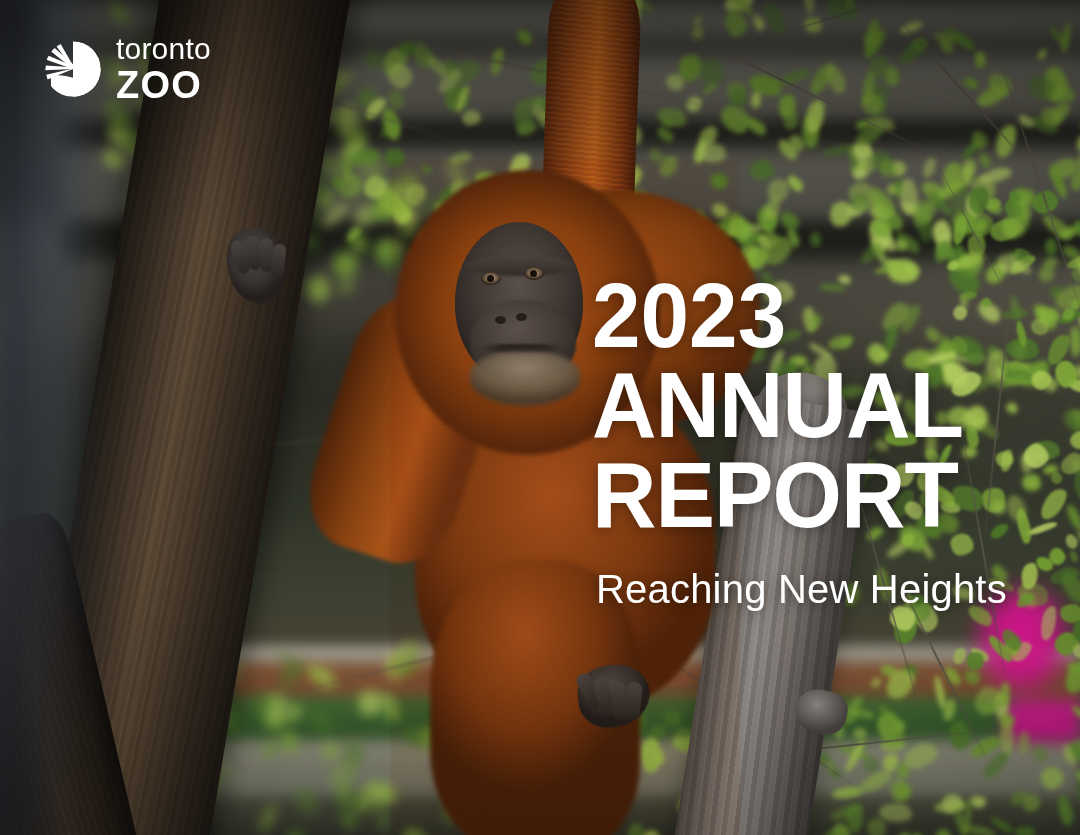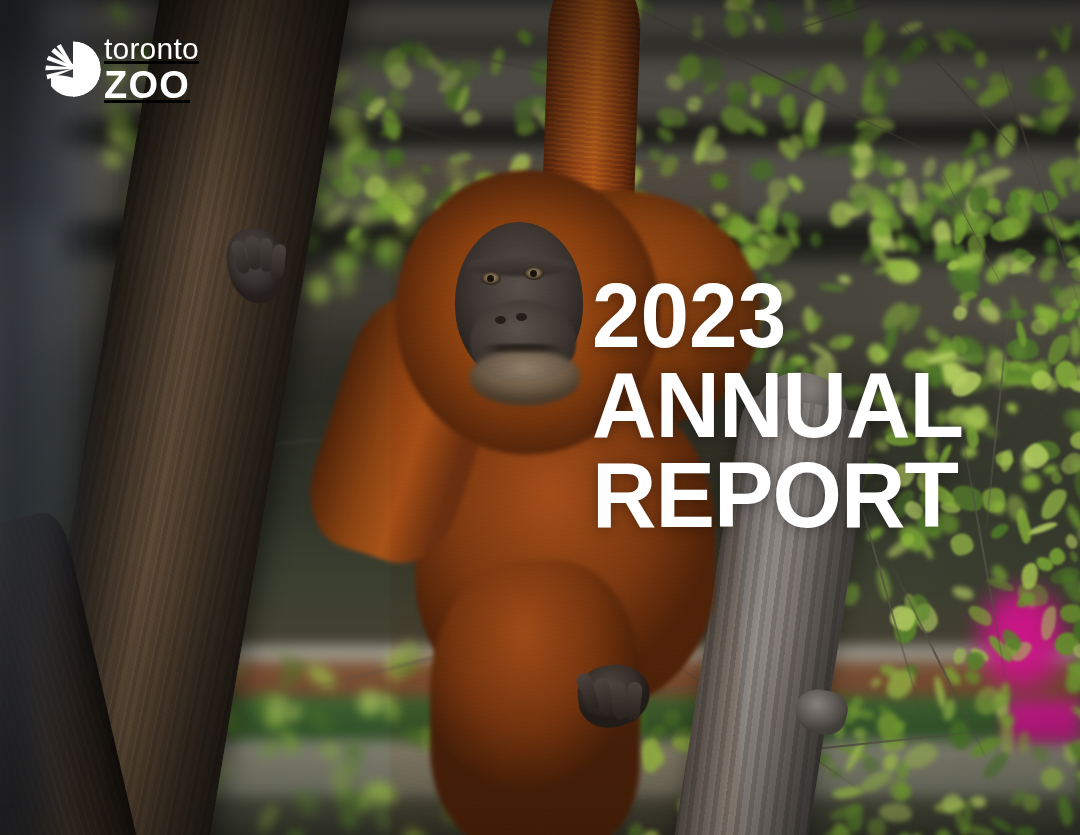--- a/index.html
+++ b/index.html
@@ -387,23 +387,22 @@
     background: linear-gradient(180deg, rgba(0,0,0,.40), rgba(0,0,0,0));
     pointer-events:none;
   }
 
   
   .logo {
     position: absolute;
     left: 44px; top: 34px;
     display: flex;
     align-items: center;
-    gap: 2px;
+    gap: 14px;
     z-index: 20;
-    text-decoration: underline;
   }
   .logo-mark { width: 58px; height: 58px; display:block; }
   .logo-word { display:flex; flex-direction:column; line-height:1; }
   .logo-word .toronto {
     color:#fff;
     font-size: 30px;
     font-weight: 400;
     letter-spacing: .2px;
     font-family: "Liberation Sans", sans-serif;
   }
@@ -1361,15 +1360,16 @@
     <div class="logo-word">
       <span class="toronto">toronto</span>
       <span class="zoo">ZOO</span>
     </div>
   </div>
 
   <div class="title-block">
     <div class="title-line year">2023</div>
     <div class="title-line annual">ANNUAL</div>
     <div class="title-line report">REPORT</div>
+    <div class="subtitle">Reaching New Heights</div>
   </div>
 
 </div>
 
 </body></html>

